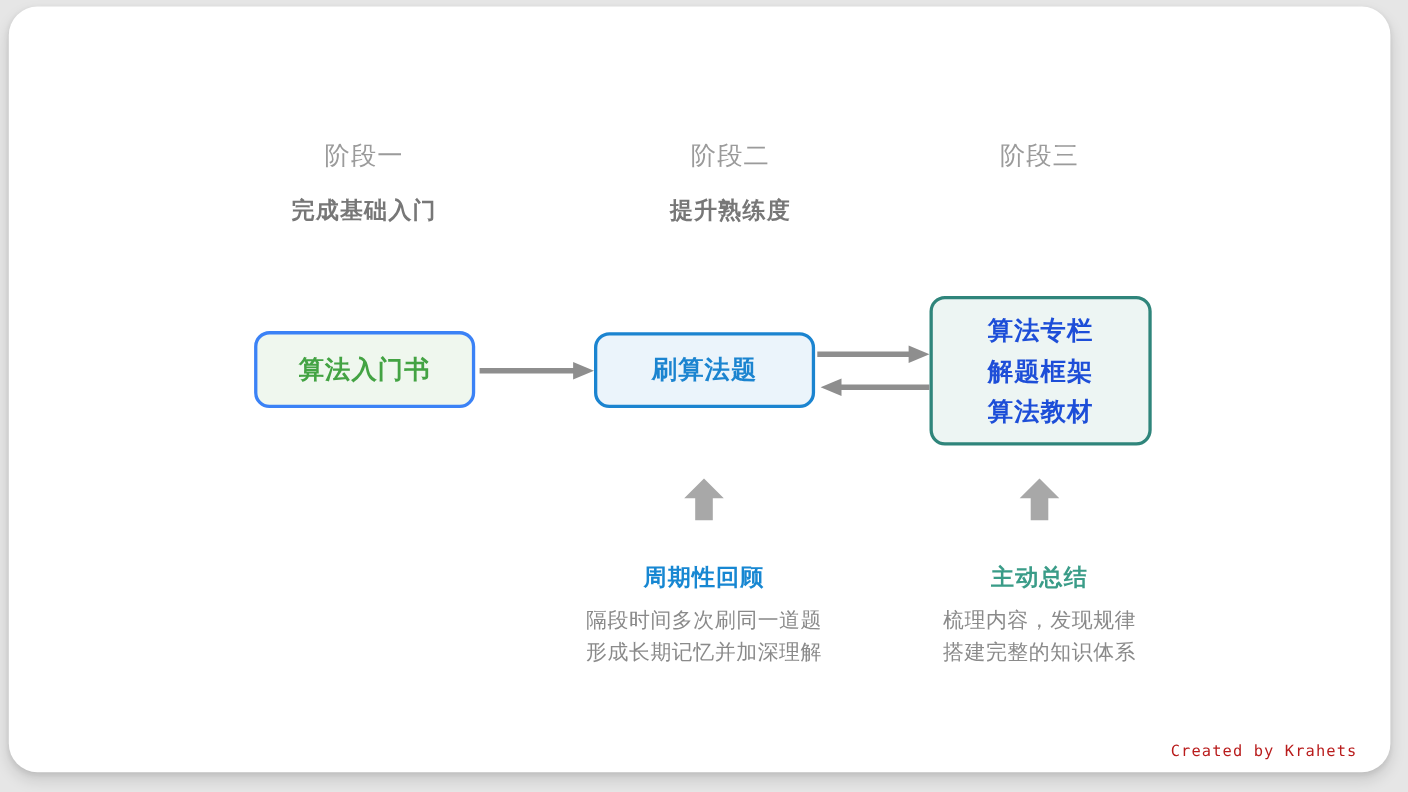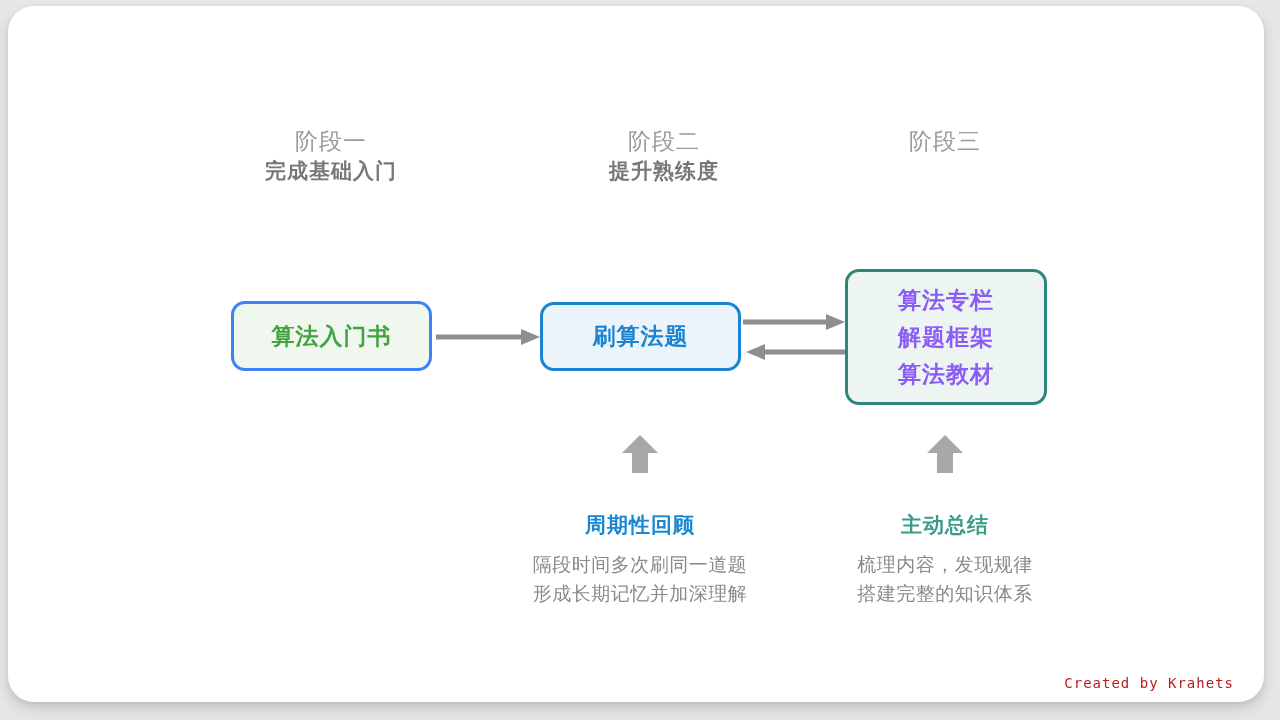--- a/index.html
+++ b/index.html
@@ -23,20 +23,21 @@
     width: 320px;
     top: 126px;
     text-align: center;
   }
   .stage-label {
     font-size: 23px;
     color: #9b9b9b;
     letter-spacing: 1px;
   }
   .stage-subtitle {
+    margin-top: 20px;
     font-size: 21px;
     font-weight: 700;
     color: #777777;
     letter-spacing: 1px;
   }
   .hdr-1 { left: 171px; }
   .hdr-2 { left: 504px; }
   .hdr-3 { left: 785px; }
 
   .node {
@@ -60,21 +61,21 @@
   .node-blue {
     left: 540px; top: 302px; width: 201px; height: 69px;
     border: 3px solid #1b84d0;
     background: #ebf4fb;
     color: #1b84d0;
   }
   .node-teal {
     left: 845px; top: 269px; width: 202px; height: 136px;
     border: 3px solid #2f857b;
     background: #edf5f3;
-    color: #8b5cf6;
+    color: #1d4ed8;
     line-height: 37px;
   }
   svg.overlay {
     position: absolute;
     left: 0; top: 0;
     width: 1280px; height: 720px;
     pointer-events: none;
   }
   .annotation {
     position: absolute;

